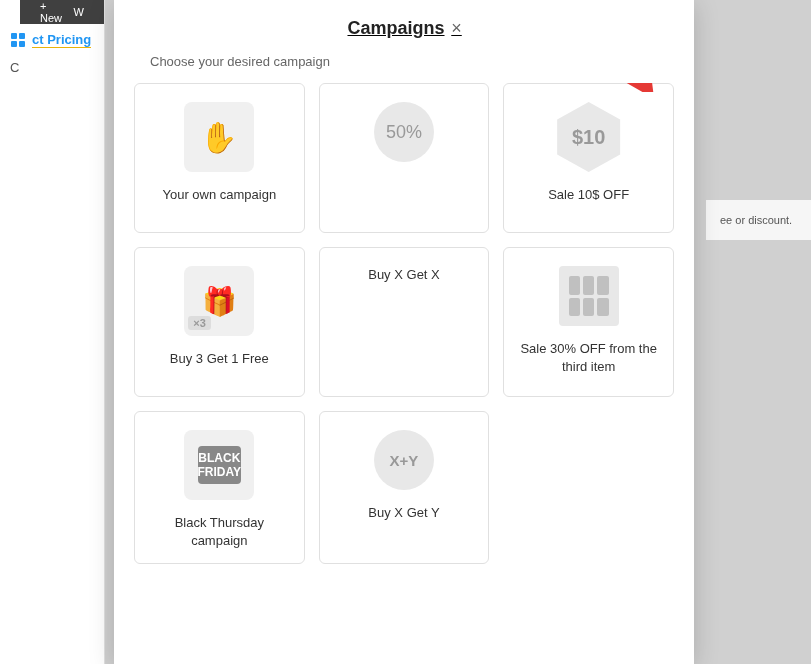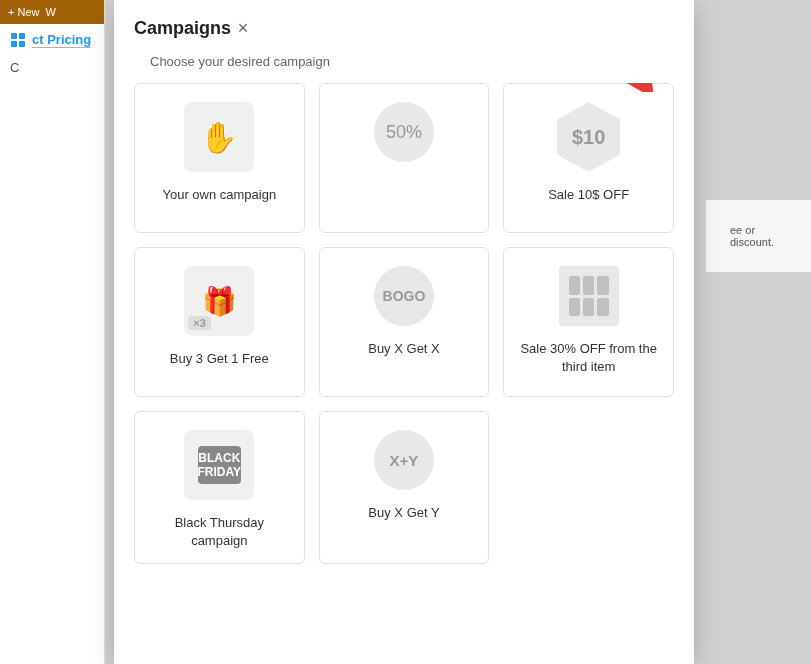--- a/index.html
+++ b/index.html
@@ -25,63 +25,65 @@
       position: absolute;
       top: 0; left: 0;
       width: 105px;
       height: 664px;
       background: #fff;
       border-right: 1px solid #e0e0e0;
     }
 
     .sidebar-top-bar {
       height: 24px;
-      background: #a16207;
-      display: flex;
-      align-items: center;
-      padding: 0 8px;
+      background: #404040;
+      display: flex;
+      align-items: center;
+      padding: 0 20px;
       gap: 6px;
+      margin-left: 20px;
     }
 
     .sidebar-top-bar span {
       color: #fff;
       font-size: 11px;
     }
 
     
     .right-hint {
       position: absolute;
       top: 200px;
       right: 0;
       width: 105px;
       color: #555;
       font-size: 11px;
-      padding: 24px;
+      padding: 14px;
       background: rgba(255,255,255,0.8);
     }
 
     .modal {
       position: absolute;
       top: 0;
       left: 114px;
       width: 580px;
       height: 664px;
       background: #fff;
       border-radius: 0;
       box-shadow: 0 4px 24px rgba(0,0,0,0.18);
       display: flex;
       flex-direction: column;
     }
 
     .modal-header {
       display: flex;
       align-items: center;
-      justify-content: flex-start;
+      justify-content: center;
       padding: 16px 12px 10px 20px;
       border-bottom: none;
+      text-decoration: underline;
     }
 
     .modal-title {
       font-size: 18px;
       font-weight: 600;
       color: #222;
     }
 
     .modal-close {
       width: 24px;
@@ -279,23 +281,20 @@
 
       <div class="campaign-card">
         <div class="campaign-icon" style="position:relative;background:#f0f0f0;">
           <span style="font-size:28px;color:#bbb;">🎁</span>
           <span style="position:absolute;bottom:6px;left:4px;background:#ddd;border-radius:3px;padding:1px 5px;font-size:11px;font-weight:700;color:#999;">×3</span>
         </div>
         <span class="campaign-label">Buy 3 Get 1 Free</span>
       </div>
 
       <div class="campaign-card">
-        <div class="campaign-icon icon-bogo" style="display:flex;align-items:center;justify-content:center;">
-          <span>BOGO</span>
-        </div>
         <span class="campaign-label">Buy X Get X</span>
       </div>
 
       <div class="campaign-card">
         <div class="campaign-icon icon-grid" style="padding:0;">
           <div class="grid-icon-inner">
             <div class="grid-icon-cell"></div>
             <div class="grid-icon-cell"></div>
             <div class="grid-icon-cell"></div>
             <div class="grid-icon-cell"></div>

